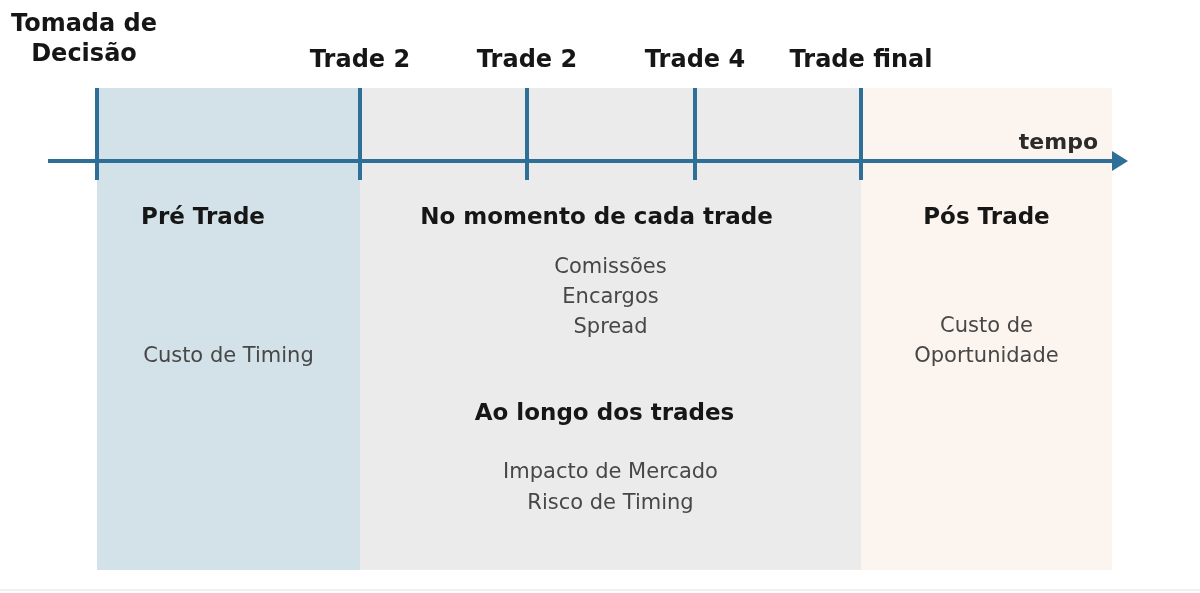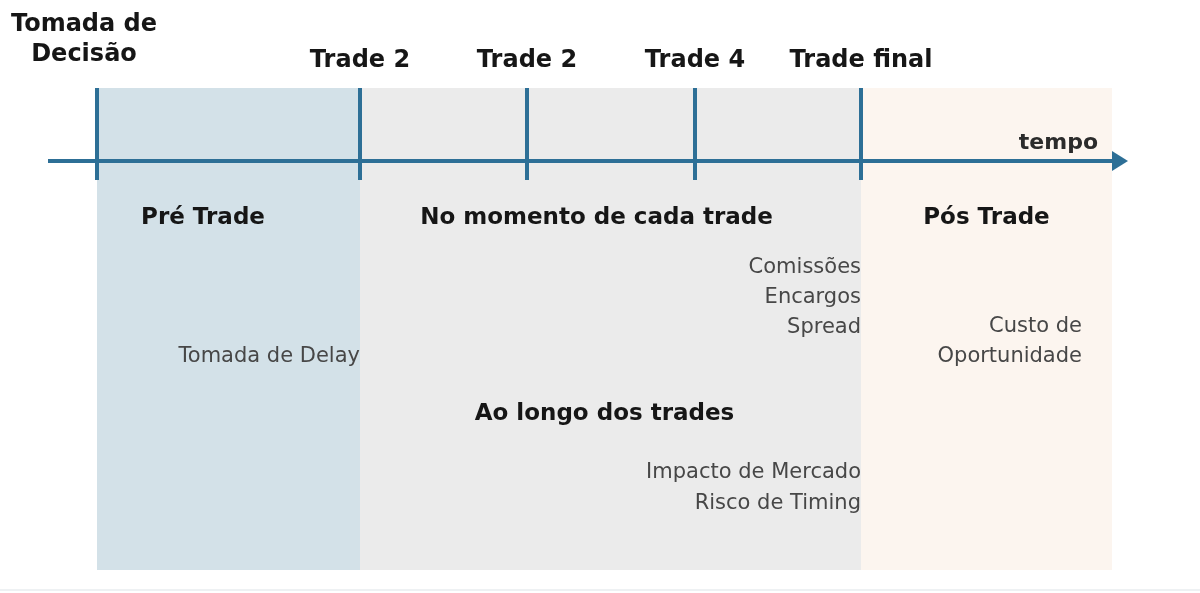--- a/index.html
+++ b/index.html
@@ -94,21 +94,21 @@
   .title-pre    { left: 97px;  width: 212px; top: 202px; }
   .title-during { left: 360px; width: 417px; top: 202px; margin-left: 28px; }
   .title-post   { left: 861px; width: 251px; top: 202px; }
   .subtitle-during { left: 360px; width: 489px; top: 398px; }
 
   .phase-items {
     position: absolute;
     font-size: 21px;
     line-height: 30px;
     color: #474747;
-    text-align: right;
+    text-align: center;
   }
   .items-pre      { left: 97px;  width: 263px; top: 342px; line-height: 26px; }
   .items-during   { left: 360px; width: 501px; top: 251px; }
   .subitems-during{ left: 360px; width: 501px; top: 456px; line-height: 31px; }
   .items-post     { left: 891px; width: 191px; top: 310px; }
 
   
   .bottom-line {
     position: absolute;
     left: 0;
@@ -138,21 +138,21 @@
   <div class="tick tick-4"></div>
 
   <div class="marker marker-0">Tomada de Decisão</div>
   <div class="marker marker-1">Trade 2</div>
   <div class="marker marker-2">Trade 2</div>
   <div class="marker marker-3">Trade 4</div>
   <div class="marker marker-4">Trade final</div>
 
   <div class="phase-title title-pre">Pré Trade</div>
   <div class="phase-items items-pre">
-    <div>Tomada de Delay</div>
+    <div>Custo de Timing</div>
   </div>
 
   <div class="phase-title title-during">No momento de cada trade</div>
   <div class="phase-items items-during">
     <div>Comissões</div>
     <div>Encargos</div>
     <div>Spread</div>
   </div>
   <div class="phase-title subtitle-during">Ao longo dos trades</div>
   <div class="phase-items subitems-during">

